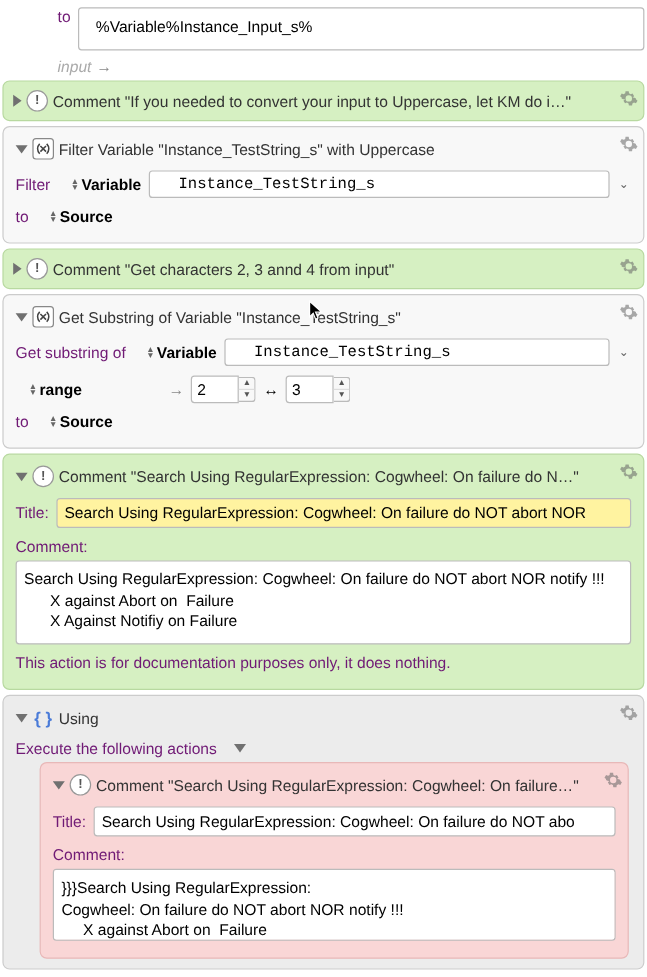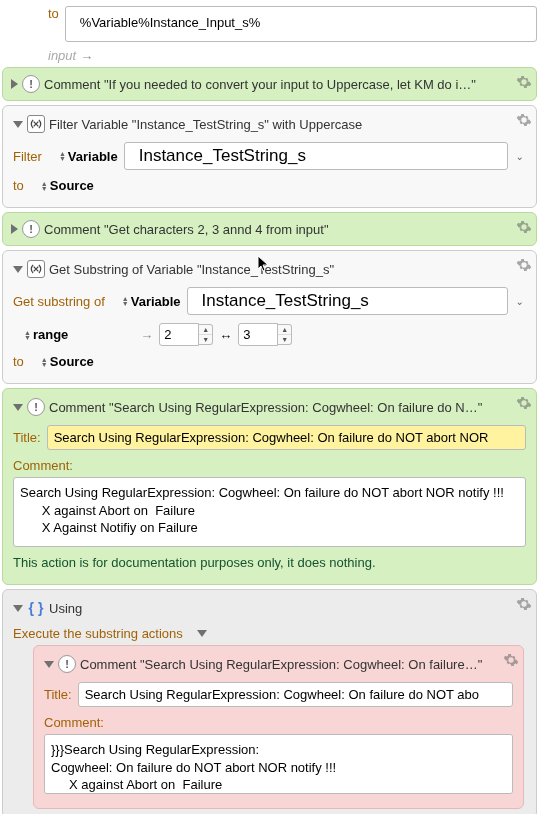--- a/index.html
+++ b/index.html
@@ -23,23 +23,23 @@
 .var-icon { width: 18px; height: 18px; border-radius: 3px; border: 1px solid #888; background: #fff; display: flex; align-items: center; justify-content: center; flex-shrink: 0; }
 .var-icon svg { width: 14px; height: 14px; }
 .brace-icon { width: 18px; height: 18px; display: flex; align-items: center; justify-content: center; color: #4a7bd8; font-weight: bold; font-size: 14px; flex-shrink: 0; }
 
 .title-text { color: #333; white-space: nowrap; overflow: hidden; text-overflow: ellipsis; flex: 1; }
 
 .gear { position: absolute; right: 4px; top: 6px; width: 16px; height: 16px; opacity: 0.55; cursor: pointer; }
 .gear svg { width: 16px; height: 16px; }
 
 .field-row { display: flex; align-items: center; gap: 6px; margin-top: 8px; flex-wrap: wrap; }
-.label { color: #a16207; }
-
-.text-input { border: 1px solid #bbb; border-radius: 3px; padding: 3px 14px; background: #fff; font-size: 17px; min-width: 0; }
+.label { color: #701a75; }
+
+.text-input { border: 1px solid #bbb; border-radius: 3px; padding: 3px 24px; background: #fff; font-size: 13px; min-width: 0; font-family: Liberation Mono, monospace; }
 .text-input.wide { flex: 1; }
 
 .big-textbox { border: 1px solid #bbb; border-radius: 3px; padding: 8px 14px; background: #fff; min-height: 36px; margin-top: 2px; }
 
 .selector { display: inline-flex; align-items: center; gap: 2px; cursor: pointer; }
 .selector::before { content: ""; display: inline-block; width: 8px; height: 10px; background: linear-gradient(#888 0 2px, transparent 2px 4px, #888 4px 6px, transparent 6px 8px, #888 8px 10px); opacity: 0; }
 .updown { display:inline-flex; flex-direction: column; font-size: 7px; line-height: 5px; color: #666; margin-left: 1px; }
 .updown::before { content:"▲"; }
 .updown::after { content:"▼"; }
 .sel-bold { font-weight: 600; }
@@ -49,21 +49,21 @@
 .empty-hint { color: #aaa; font-style: italic; margin: 6px 0 2px 48px; display: flex; align-items: center; gap: 4px; }
 .arrow-right { color: #888; }
 
 .stepper { display: flex; align-items: center; }
 .stepper input { width: 40px; text-align: left; border: 1px solid #bbb; border-radius: 3px 0 0 3px; padding: 3px 4px; }
 .stepper .stepbtns { display: flex; flex-direction: column; border: 1px solid #bbb; border-left: none; border-radius: 0 3px 3px 0; }
 .stepper .stepbtns span { font-size: 7px; line-height: 7px; padding: 1px 3px; color: #555; cursor: pointer; }
 .stepper .stepbtns span:first-child { border-bottom: 1px solid #ddd; }
 
 .comment-textarea { width: 100%; min-height: 70px; border: 1px solid #bbb; border-radius: 3px; background: #fff; padding: 6px; font-size: 13px; line-height: 1.35; white-space: pre-wrap; resize: none; font-family: inherit; }
-.doc-note { color: #14532d; margin-top: 8px; font-size: 13px; }
+.doc-note { color: #701a75; margin-top: 8px; font-size: 13px; }
 
 .title-input { border: 1px solid #bbb; border-radius: 3px; padding: 4px 6px; background: #fff; flex: 1; font-size: 13px; white-space: nowrap; overflow: hidden; }
 .title-input.highlight { background: #fff3a0; }
 
 .indent { margin-left: 18px; }
 
 .cursor-overlay { position: absolute; pointer-events: none; }
 </style>
 </head>
 <body>
@@ -221,21 +221,21 @@
   <div class="header-row">
     <span class="disclosure down"></span>
     <span class="brace-icon">{ }</span>
     <span class="title-text">Using</span>
   </div>
   <span class="gear"><svg viewBox="0 0 24 24" fill="#666">
         <path d="M12 8a4 4 0 100 8 4 4 0 000-8zm9 4a7 7 0 01-.1 1.2l2 1.6-2 3.4-2.4-1a7 7 0 01-2 1.2l-.4 2.6h-4l-.4-2.6a7 7 0 01-2-1.2l-2.4 1-2-3.4 2-1.6A7 7 0 013 12a7 7 0 01.1-1.2l-2-1.6 2-3.4 2.4 1a7 7 0 012-1.2L7.9 3h4l.4 2.6a7 7 0 012 1.2l2.4-1 2 3.4-2 1.6A7 7 0 0121 12z"></path>
       </svg></span>
 
   <div class="field-row">
-    <span class="label">Execute the substring actions</span>
+    <span class="label">Execute the following actions</span>
     <span class="disclosure down" style="margin-left:8px;"></span>
   </div>
 
   <div class="indent">
     <div class="action-block expanded bg-pink">
       <div class="header-row">
         <span class="disclosure down"></span>
         <span class="circle-icon">!</span>
         <span class="title-text">Comment "Search Using RegularExpression: Cogwheel: On failure…"</span>
       </div>

